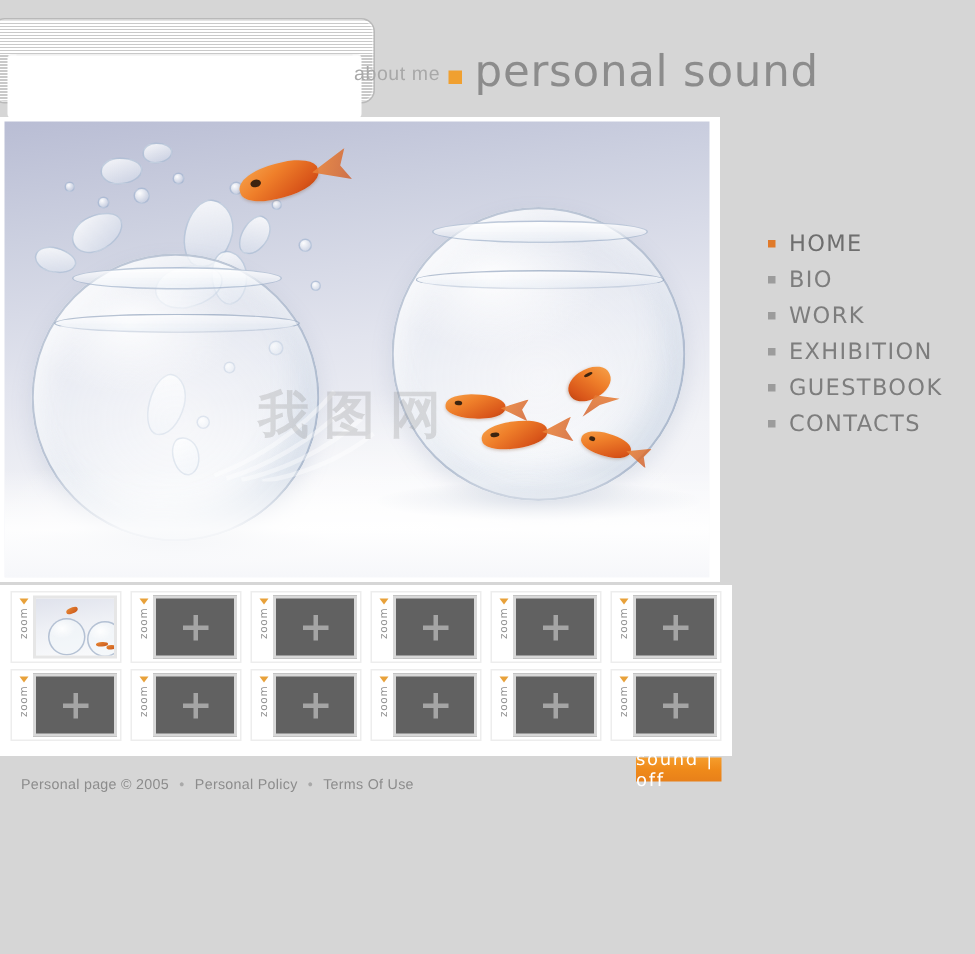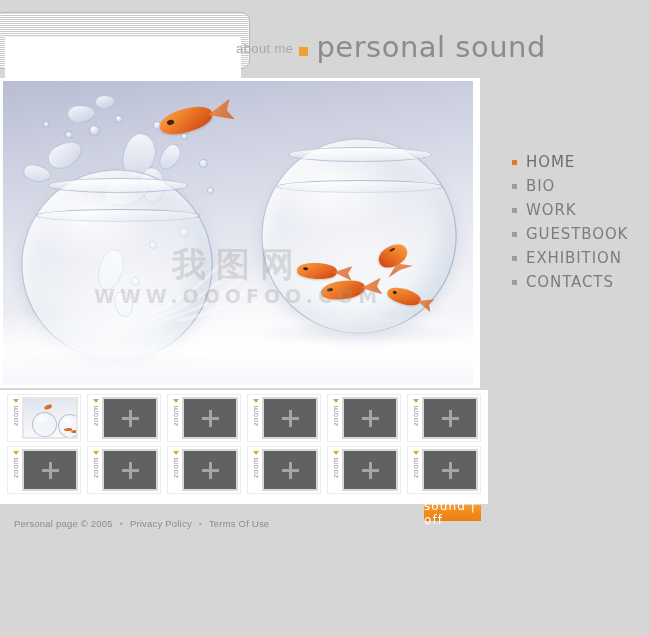--- a/index.html
+++ b/index.html
@@ -523,21 +523,20 @@
           <g fill="none" stroke="#ffffff" stroke-width="3" opacity="0.9">
             <path d="M2 66 C 28 56, 58 38, 82 10"></path>
             <path d="M10 68 C 36 60, 66 44, 92 18"></path>
             <path d="M20 69 C 46 63, 76 50, 100 28"></path>
             <path d="M34 70 C 58 66, 86 56, 108 38"></path>
           </g>
         </svg>
 
         <div id="watermark">
           <div id="watermark-cn">我图网</div>
-          <div id="watermark-url">WWW.OOOFOO.COM</div>
         </div>
 
       </div>
     </div>
 
     <div id="nav">
 
       <div class="nav-item active">
         <span class="nav-bullet"></span>
         <span class="nav-label">HOME</span>
@@ -548,26 +547,26 @@
         <span class="nav-label">BIO</span>
       </div>
 
       <div class="nav-item">
         <span class="nav-bullet"></span>
         <span class="nav-label">WORK</span>
       </div>
 
       <div class="nav-item">
         <span class="nav-bullet"></span>
-        <span class="nav-label">GUESTBOOK</span>
+        <span class="nav-label">EXHIBITION</span>
       </div>
 
       <div class="nav-item">
         <span class="nav-bullet"></span>
-        <span class="nav-label">EXHIBITION</span>
+        <span class="nav-label">GUESTBOOK</span>
       </div>
 
       <div class="nav-item">
         <span class="nav-bullet"></span>
         <span class="nav-label">CONTACTS</span>
       </div>
 
     </div>
 
     <div id="thumbs">
@@ -705,21 +704,21 @@
       </div>
 
     </div>
 
   </div>
 
   <div id="footer">
     <div id="footer-text">
       <span>Personal page © 2005</span>
       <span class="sep">•</span>
-      <a href="#">Privacy Policy</a>
+      <a href="#">Personal Policy</a>
       <span class="sep">•</span>
       <a href="#">Terms Of Use</a>
     </div>
   </div>
 
   <div id="sound-button">
     <span id="sound-button-label">sound | off</span>
   </div>
 
 </div>

